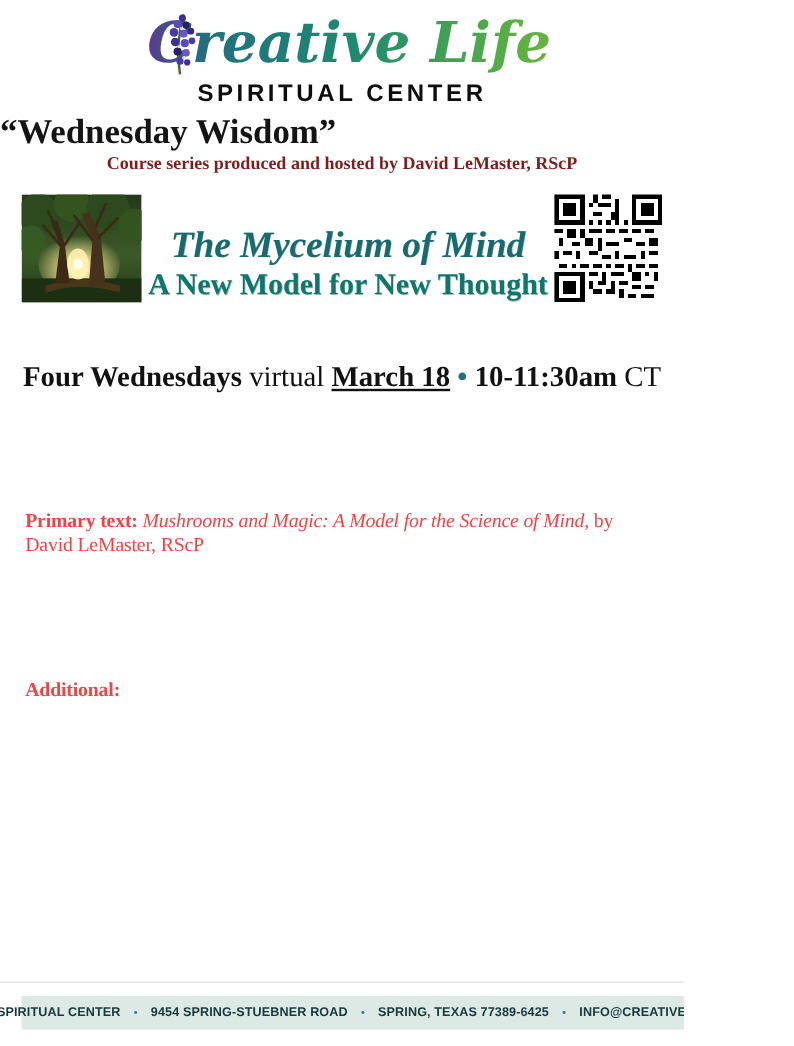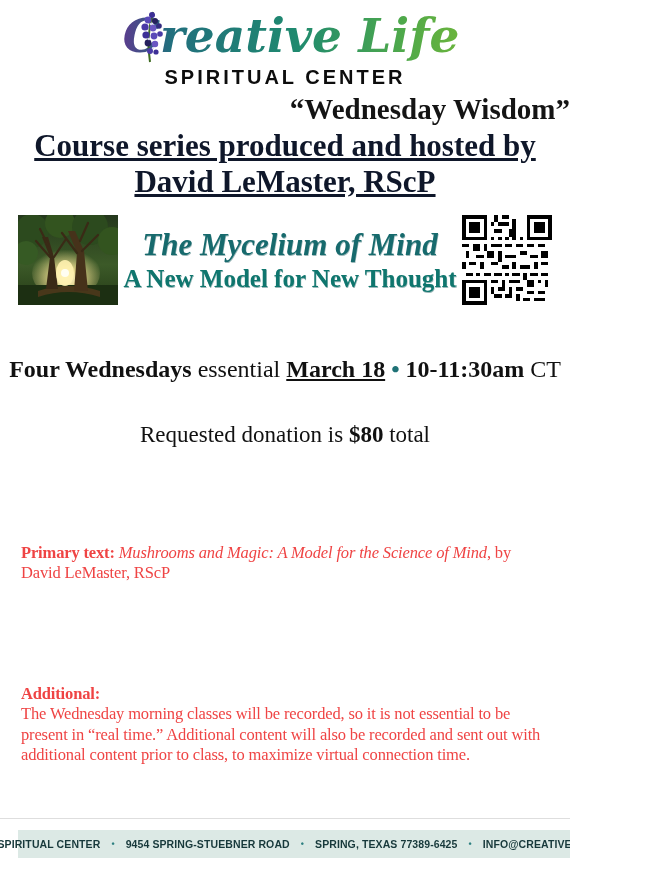--- a/index.html
+++ b/index.html
@@ -18,38 +18,37 @@
   .logo-subtitle {
     font-family: "Liberation Sans", sans-serif;
     font-weight: bold;
     font-size: 20px;
     letter-spacing: 3px;
     color: #0d0d0d;
     margin-top: -4px;
   }
   
   .series-title {
-    text-align: right;
+    text-align: left;
     font-weight: bold;
     font-size: 29px;
     margin-top: 4px;
     color: #141414;
   }
   .series-byline {
     text-align: center;
     font-weight: bold;
-    font-size: 31px;
+    font-size: 15px;
     margin-top: 2px;
-    color: #0f172a;
-    text-decoration: underline;
+    color: #7f1d1d;
   }
   
   .banner-row {
     display: flex;
-    align-items: center;
+    align-items: flex-end;
     margin: 14px 18px 0 18px;
     height: 92px;
   }
   .tree-photo { width: 100px; height: 90px; flex: 0 0 auto; }
   .banner-center { flex: 1 1 auto; text-align: center; }
   .course-title {
     font-size: 31px;
     font-weight: bold;
     font-style: italic;
     color: #176a6d;
@@ -208,30 +207,29 @@
                  M0 13h1v2h-1z M2 13h2v1h-2z M5 13h1v2h-1z M8 13h2v1h-2z M11 14h2v1h-2z M14 13h1v2h-1z M16 14h3v1h-3z M20 13h1v2h-1z M22 13h2v1h-2z
                  M1 16h2v1h-2z M4 16h1v1h-1z M6 16h2v1h-2z M9 16h2v1h-2z M12 16h1v1h-1z M14 16h2v1h-2z M17 16h1v2h-1z M19 16h2v1h-2z M22 16h2v1h-2z
                  M8 18h2v1h-2z M11 18h1v2h-1z M13 18h3v1h-3z M18 18h2v2h-2z M21 18h1v1h-1z M23 18h1v2h-1z
                  M8 20h1v2h-1z M10 20h2v1h-2z M13 20h1v2h-1z M15 20h2v1h-2z M18 21h2v1h-2z M21 21h2v1h-2z
                  M9 22h2v1h-2z M12 22h2v1h-2z M15 22h1v2h-1z M17 23h2v1h-2z M20 23h3v1h-3z"></path>
       </g>
     </svg>
   </div>
 
   <div class="schedule">
-    <div class="schedule-line1"><span class="b">Four Wednesdays</span><span> essential </span><span class="date-underline">March 18</span><span> </span><span class="teal-bullet">•</span><span> </span><span class="b">10-11:30am</span><span> CT</span></div>
-    <div class="schedule-line2"><span>Requested donation is </span><span class="b">$80</span><span> total</span></div>
+    <div class="schedule-line1"><span class="b">Four Wednesdays</span><span> virtual </span><span class="date-underline">March 18</span><span> </span><span class="teal-bullet">•</span><span> </span><span class="b">10-11:30am</span><span> CT</span></div>
   </div>
 
   <div class="content resources-block">
     <div><span class="lbl">Primary text: </span><span class="it">Mushrooms and Magic: A Model for the Science of Mind</span><span>, by David LeMaster, RScP</span></div>
   </div>
 
   <div class="content mechanics-block">
-    <span class="head">Additional:</span><span>The Wednesday morning classes will be recorded, so it is not essential to be present in “real time.” Additional content will also be recorded and sent out with additional content prior to class, to maximize virtual connection time.</span>
+    <span class="head">Additional:</span>
   </div>
 
   <div class="content overview-block">
     
     
   </div>
 
   <div class="hairline"></div>
 
   <div class="footer-bar">

